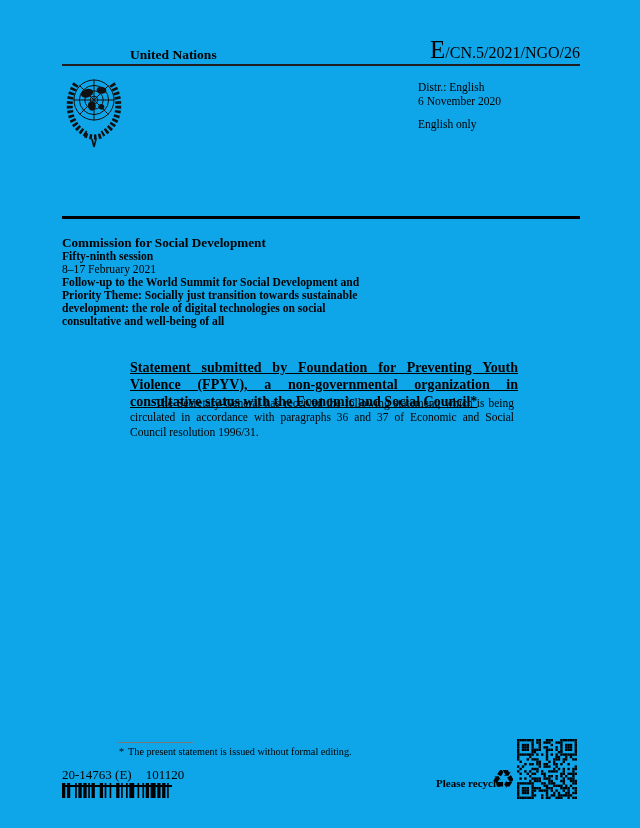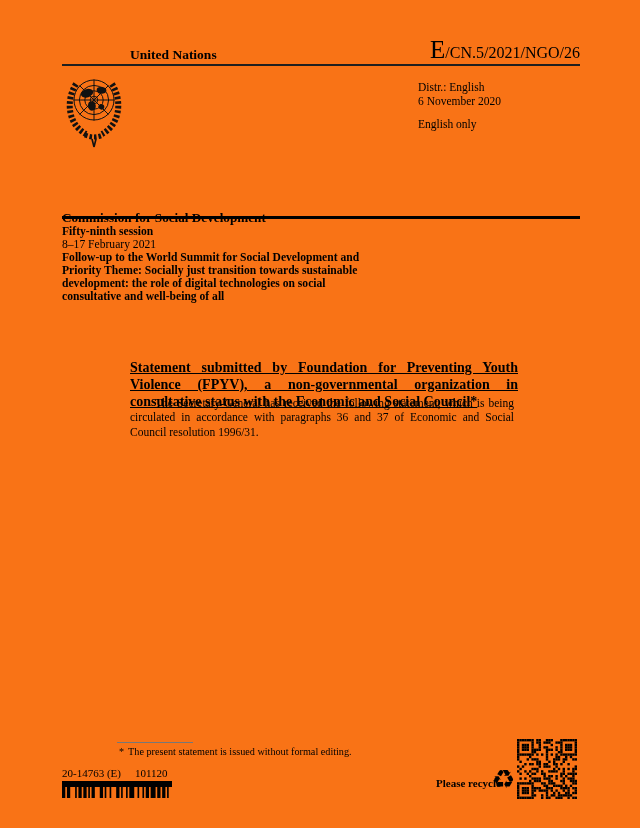--- a/index.html
+++ b/index.html
@@ -1,40 +1,40 @@
 <!DOCTYPE html>
 <html><head>
 <meta charset="utf-8">
 <style>
   html,body{margin:0;padding:0;background:#e8e8e8;}
   #page{
     position:relative;
     width:640px;height:828px;
     margin:0 auto;
-    background:#f97316;
+    background:#0ea5e9;
     font-family:"Liberation Serif","DejaVu Serif",serif;
     color:#000;
     overflow:hidden;
   }
   .abs{position:absolute;}
 
   
   #org-name{left:130px;top:47px;font-size:13.5px;font-weight:bold;}
   #doc-symbol{right:60px;top:39px;display:flex;align-items:baseline;}
   #doc-symbol .big-e{font-size:25px;line-height:22px;}
   #doc-symbol .rest{font-size:16px;}
   #header-rule{left:62px;top:64px;width:518px;height:2px;background:#1f1f1f;}
   #emblem{left:64px;top:71px;width:60px;height:80px;}
   #council-name{left:129px;top:69px;font-size:21.5px;font-weight:bold;letter-spacing:-0.2px;}
   #distro-block{left:418px;top:80px;font-size:11.5px;line-height:14px;}
   #language-note{left:418px;top:118px;font-size:11.5px;}
 
   
   #section-rule{left:62px;top:216px;width:518px;height:3px;background:#000;}
-  #session-block{left:62px;top:210px;width:420px;font-family:Liberation Serif, serif;}
+  #session-block{left:62px;top:235px;width:420px;font-family:Liberation Serif, serif;}
   #committee-name{font-size:13.2px;font-weight:bold;line-height:15px;}
   .session-line-b{font-size:11.6px;font-weight:bold;line-height:13px;}
   .session-line{font-size:11.6px;line-height:13px;}
 
   
   #statement-title{
     left:130px;top:359px;width:388px;
     font-size:14px;font-weight:bold;line-height:17px;
     text-align:justify;
     text-decoration:underline;
@@ -44,21 +44,21 @@
     font-size:11.5px;line-height:14.4px;
     text-align:justify;text-indent:25px;
   }
 
   
   #footnote-rule{left:117px;top:742px;width:76px;height:1px;background:#777;}
   #footnote{left:119px;top:746px;width:320px;font-size:10.2px;}
   #footnote .marker{padding-right:4px;}
 
   
-  #job-line{left:62px;top:767px;width:110px;font-size:11px;border-bottom:6px solid #000000;padding-bottom:2px;white-space:nowrap;}
+  #job-line{left:62px;top:767px;width:110px;font-size:13px;border-bottom:2px solid #000000;padding-bottom:2px;white-space:nowrap;}
   #print-date{margin-left:14px;}
   #barcode{left:62px;top:783px;}
   #recycle-label{left:436px;top:777px;font-size:11px;font-weight:bold;}
   #recycle-glyph{left:492px;top:764px;font-family:"DejaVu Sans",sans-serif;font-size:26px;line-height:30px;}
   #qr{left:517px;top:738px;}
 </style>
 </head>
 <body>
 
 <div id="page">

